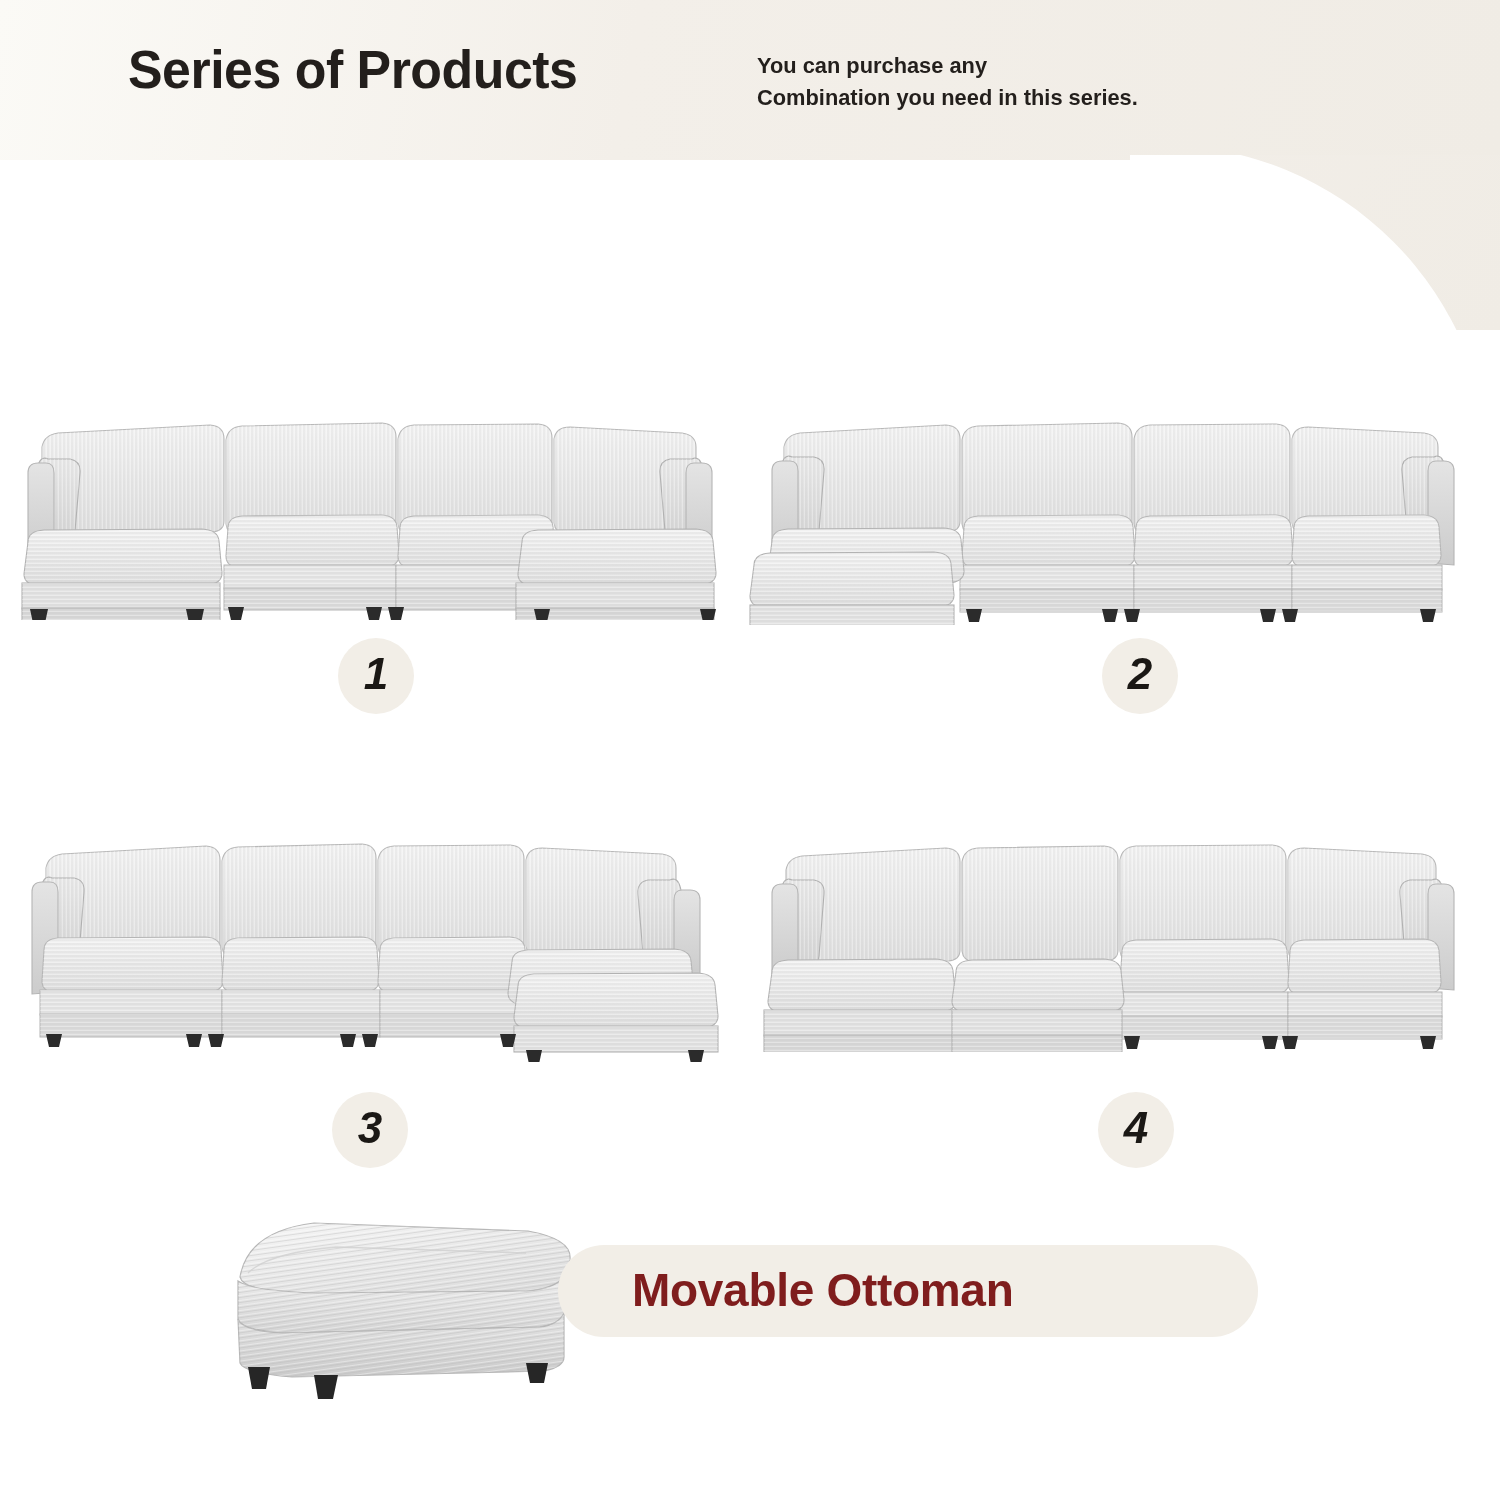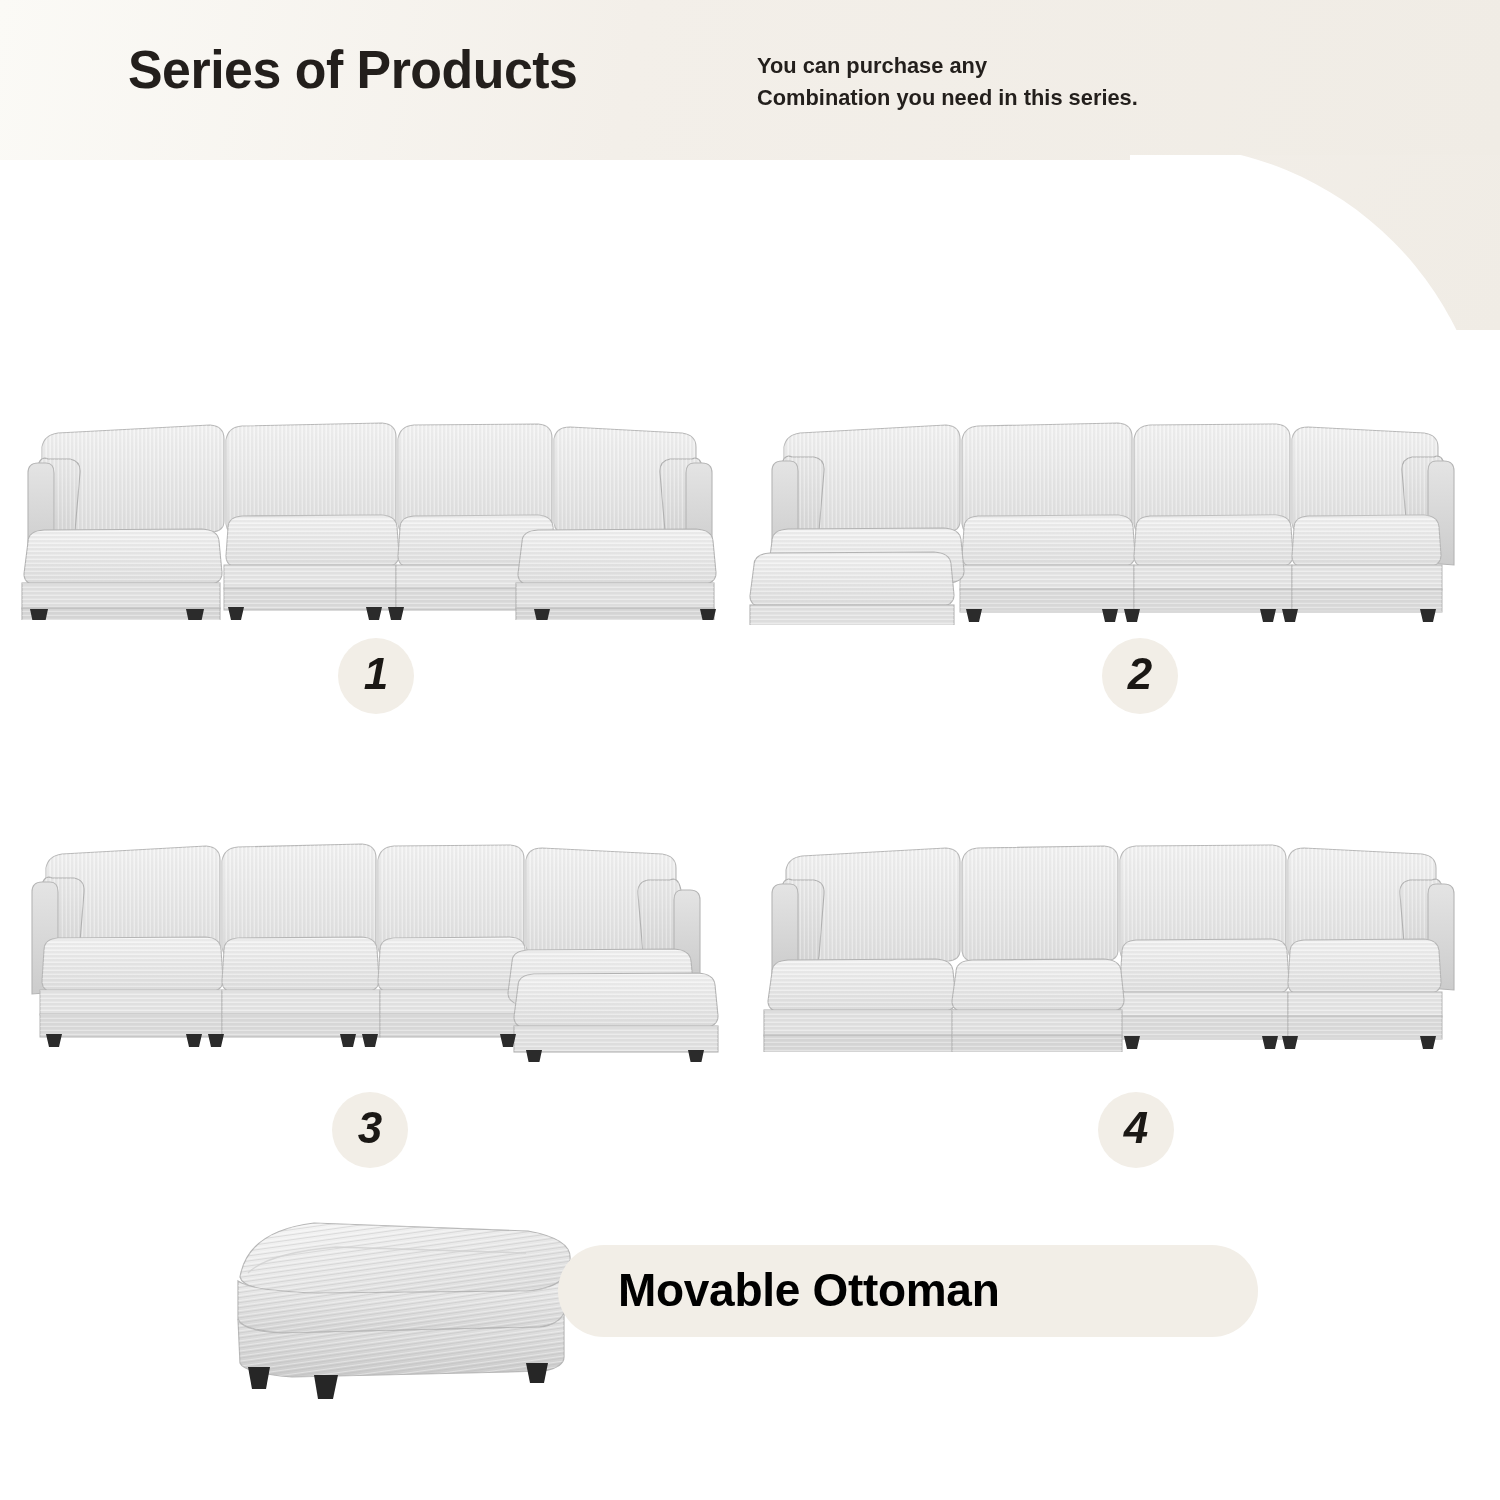--- a/index.html
+++ b/index.html
@@ -58,22 +58,22 @@
     font-size:44px;font-weight:700;font-style:italic;color:#1B1815;
     line-height:1;transform:translateY(-2px);
   }
 
   
   .ott-banner{
     position:absolute;left:558px;top:1245px;width:700px;height:92px;
     background:#F2EEE7;border-radius:46px;
   }
   .ott-banner .txt{
-    position:absolute;left:60px;top:50%;transform:translateY(-52%);
-    font-size:46px;font-weight:700;color:#000000;letter-spacing:-0.3px;
+    position:absolute;left:74px;top:50%;transform:translateY(-52%);
+    font-size:46px;font-weight:700;color:#7f1d1d;letter-spacing:-0.3px;
     white-space:nowrap;
   }
 </style>
 </head>
 <body>
 
 <div id="stage">
 
   <div class="header-band"></div>
   <div class="header-curve">

